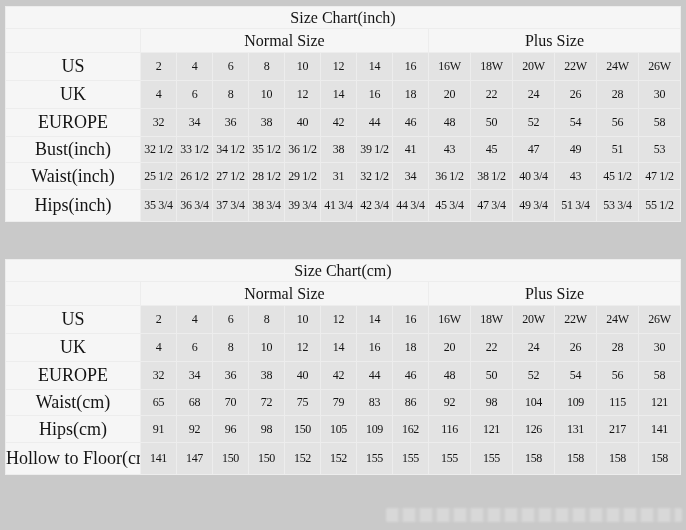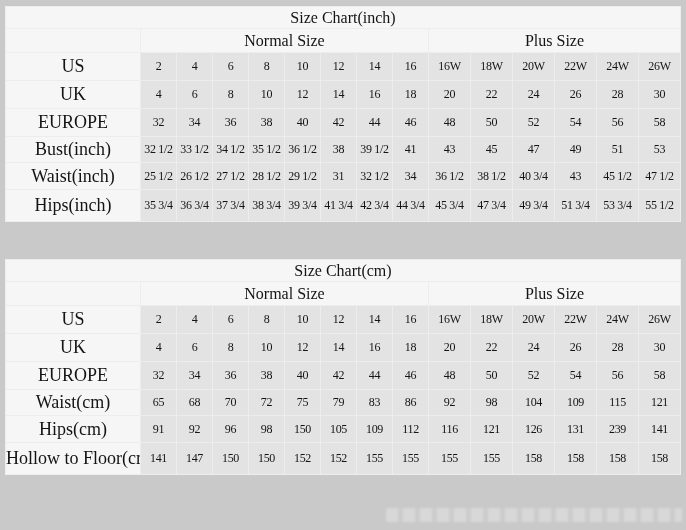--- a/index.html
+++ b/index.html
@@ -276,26 +276,26 @@
       </tr>
       <tr>
         <td class="label-cell">Hips(cm)</td>
         <td class="val-cell">91</td>
         <td class="val-cell">92</td>
         <td class="val-cell">96</td>
         <td class="val-cell">98</td>
         <td class="val-cell">150</td>
         <td class="val-cell">105</td>
         <td class="val-cell">109</td>
-        <td class="val-cell">112</td>
+        <td class="val-cell">162</td>
         <td class="val-cell">116</td>
         <td class="val-cell">121</td>
         <td class="val-cell">126</td>
         <td class="val-cell">131</td>
-        <td class="val-cell">239</td>
+        <td class="val-cell">217</td>
         <td class="val-cell">141</td>
       </tr>
       <tr>
         <td class="label-cell">Hollow to Floor(cm)</td>
         <td class="val-cell">141</td>
         <td class="val-cell">147</td>
         <td class="val-cell">150</td>
         <td class="val-cell">150</td>
         <td class="val-cell">152</td>
         <td class="val-cell">152</td>

